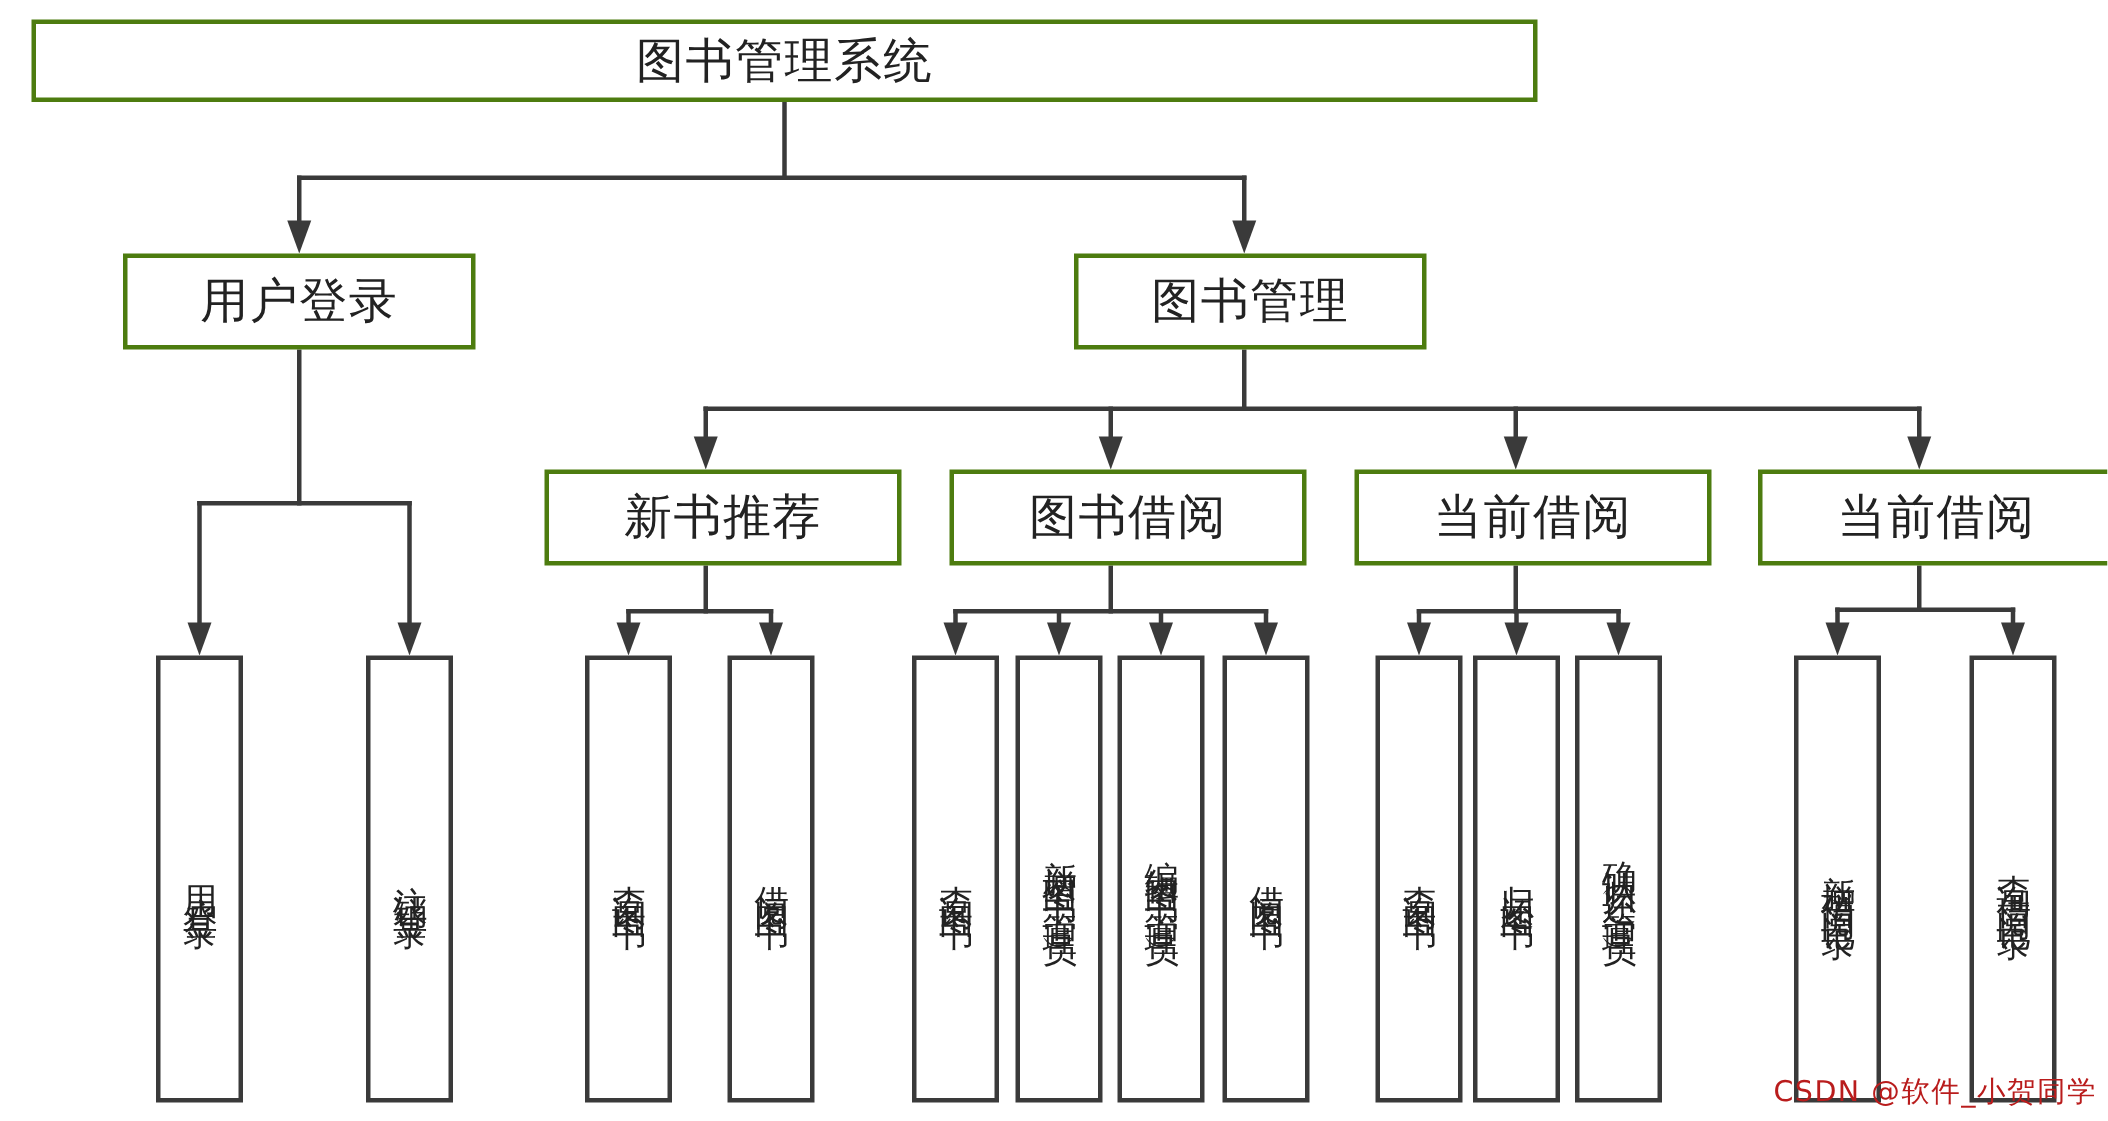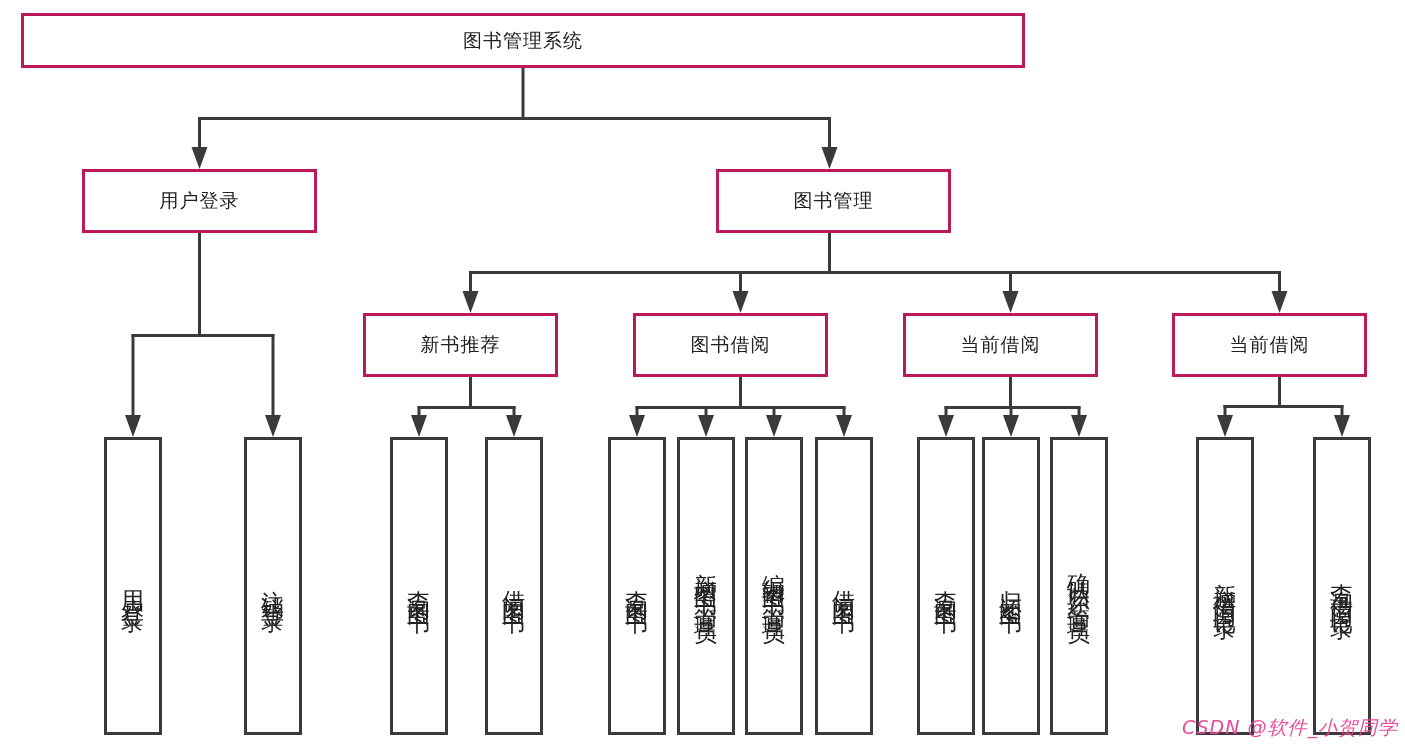--- a/index.html
+++ b/index.html
@@ -20,35 +20,35 @@
     position: absolute;
     left: 0;
     top: 0;
     width: 1405px;
     height: 747px;
     pointer-events: none;
   }
   .node {
     position: absolute;
     box-sizing: border-box;
-    border: 3px solid #be185d;
+    border: 3px solid #4d7c0f;
     background: #ffffff;
     display: flex;
     align-items: center;
     justify-content: center;
-    font-size: 19px;
+    font-size: 32px;
     letter-spacing: 1px;
     color: #222222;
     z-index: 2;
   }
   .root {
     left: 21px;  top: 13px;  width: 1004px; height: 55px;
   }
   .lvl2 { height: 64px; width: 235px; top: 169px; }
-  .lvl3 { height: 64px; width: 195px; top: 313px; }
+  .lvl3 { height: 64px; width: 238px; top: 313px; }
   .leaf {
     position: absolute;
     box-sizing: border-box;
     top: 437px;
     width: 58px;
     height: 298px;
     border: 3px solid #3a3a3a;
     background: #ffffff;
     writing-mode: vertical-rl;
     text-orientation: mixed;
@@ -59,24 +59,23 @@
     color: #222222;
     z-index: 2;
     overflow: hidden;
   }
   .watermark {
     position: absolute;
     right: 7px;
     bottom: 6px;
     font-size: 19px;
     letter-spacing: 1px;
-    color: #ec4899;
+    color: #b91c1c;
     z-index: 3;
     white-space: nowrap;
-    font-style: italic;
   }
 </style>
 </head>
 <body>
 
 <div id="stage">
 
   <svg id="connectors" viewBox="0 0 1405 747" xmlns="http://www.w3.org/2000/svg">
     <g stroke="#3a3a3a" stroke-width="3" fill="#3a3a3a" stroke-linecap="square">
 

